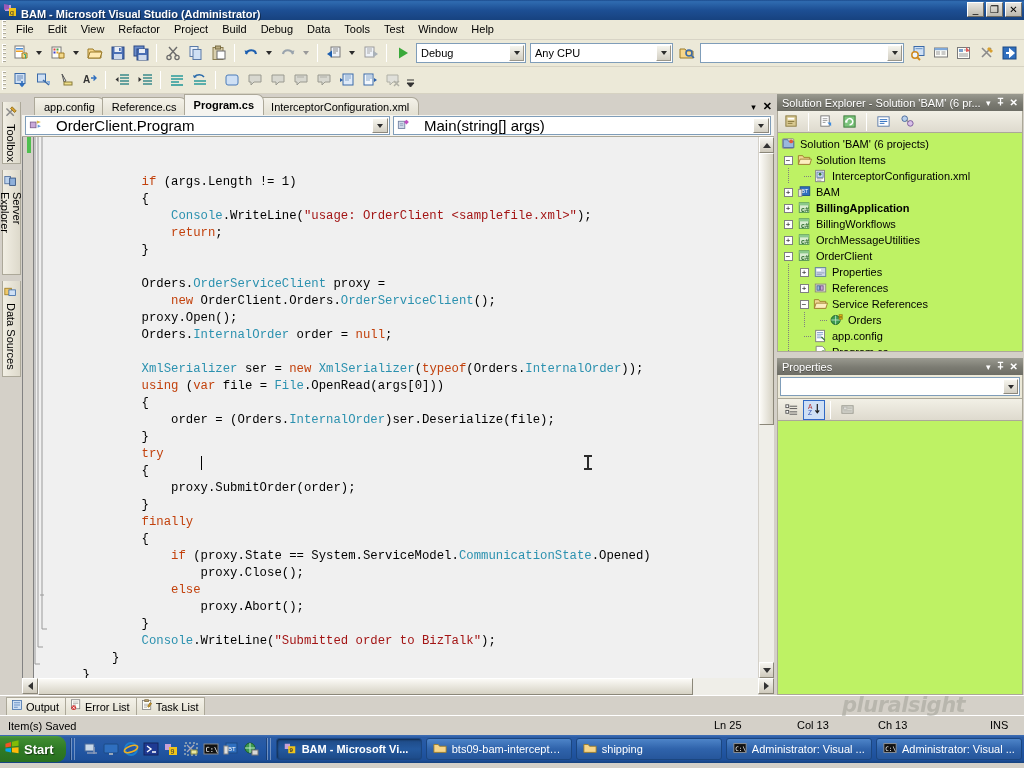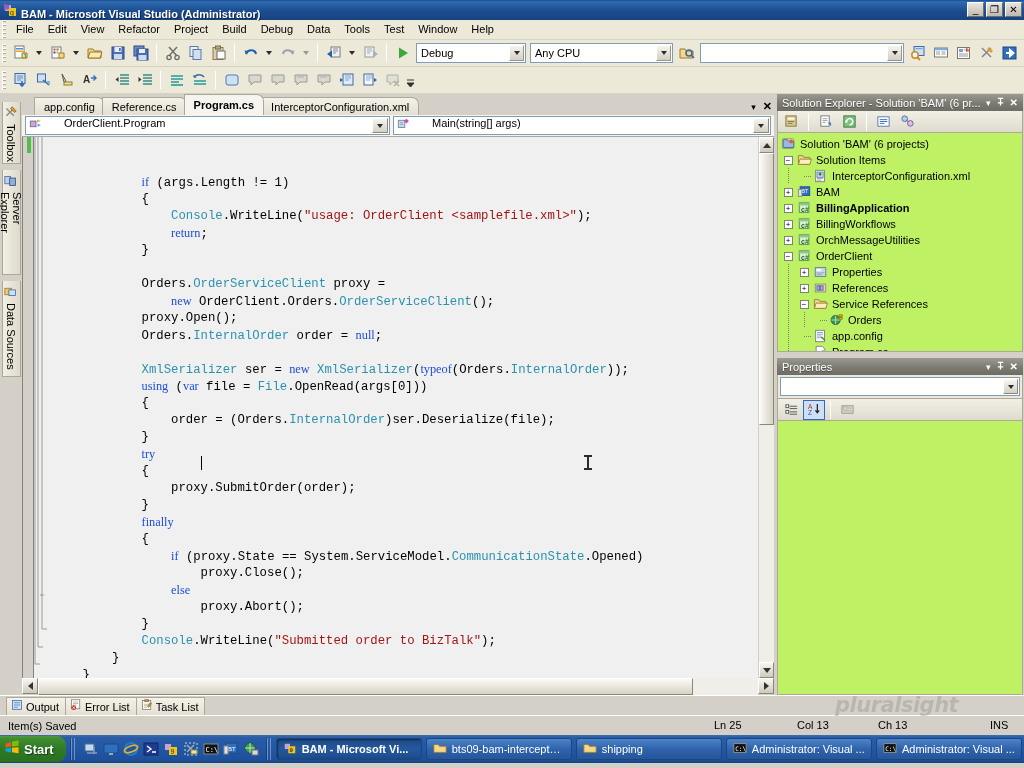--- a/index.html
+++ b/index.html
@@ -135,22 +135,22 @@
   }
 
   
   #navbars {
     height: 22px; background:#f5f4ef; display:flex; align-items:center;
     gap: 3px; padding: 1px 3px;
     border-bottom:1px solid #aca899;
   }
   .navcombo {
     height:19px; background:#fff; border:1px solid #7f9db9;
-    display:flex; font-size:11px;
-    position:relative; padding-left:3px; gap:21px; overflow:hidden;
+    display:flex; align-items:center; font-size:15px;
+    position:relative; padding-left:3px; gap:13px; overflow:hidden;
   }
   .navcombo .arrow {
     position:absolute; right:1px; top:1px; bottom:1px; width:16px;
     background: linear-gradient(to bottom,#f6f5ee,#d4d0c4);
     border:1px solid #fff; border-right-color:#8c887c; border-bottom-color:#8c887c;
     display:flex; align-items:center; justify-content:center;
   }
 
   
   #codewrap { flex:1; display:flex; min-height:0; background:#f0f0f0;
@@ -160,21 +160,21 @@
   #foldmargin { width: 16px; background:#f0f0f0; position:relative; flex:none;
                 border-left:1px solid #828282; }
   #codearea {
     flex:1; position:relative; overflow:hidden;
     background:#f0f0f0;
     font-family:"Liberation Mono","DejaVu Sans Mono",monospace;
     font-size:12.3px; line-height:17px;
     padding-top:3px; white-space:pre;
   }
   .ln { height:17px; padding-left:4px; }
-  .kw  { color:#1d4ed8;font-family:Liberation Serif, serif; }
+  .kw  { color:#c2410c; }
   .typ { color:#2b91af; }
   .str { color:#a31515; }
   .pln { color:#000000; }
   #caret {
     position:absolute; width:1px; height:14px; background:#000;
     left:152px; top:319px;
   }
   #mousecursor {
     position:absolute; left:538px; top:318px;
     width:2px; height:15px; background:#2b2b2b;
@@ -284,21 +284,21 @@
   
   #statusbar {
     height:20px; background:#d4d0c8; display:flex; align-items:center;
     border-top:1px solid #fff; font-size:11px; position:relative;
   }
   #statusbar .sb-text { padding-left:8px; }
   #statusbar .sb-cell { position:absolute; top:3px; }
 
   
   #watermark {
-    position:absolute; right:19px; top:-23px; width:170px; height:26px;
+    position:absolute; right:12px; top:-23px; width:170px; height:26px;
     opacity:.5;
   }
   #watermark .wm-text {
     font-size:21px; font-weight:bold; font-style:italic;
     color:#9e9e94; letter-spacing:-.5px;
     font-family:"DejaVu Sans", sans-serif;
   }
 
   
   #taskbar {

